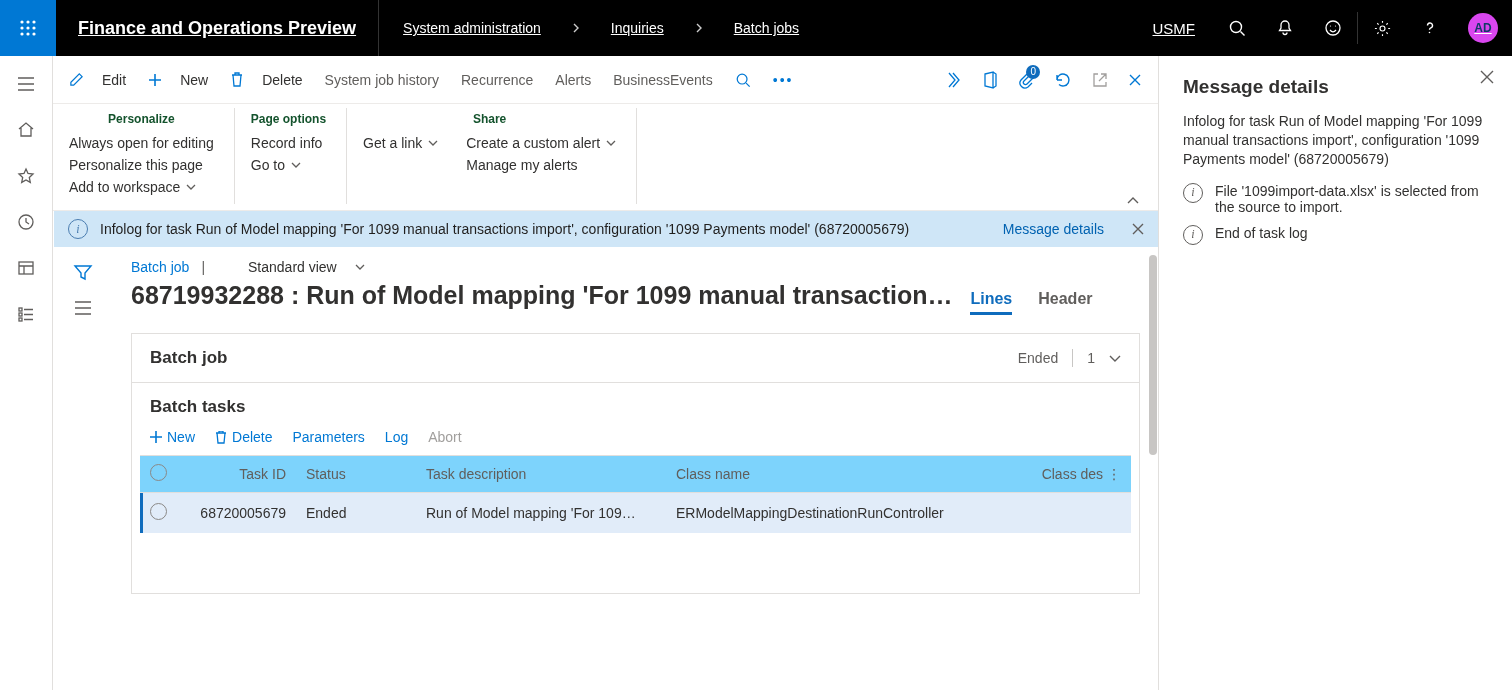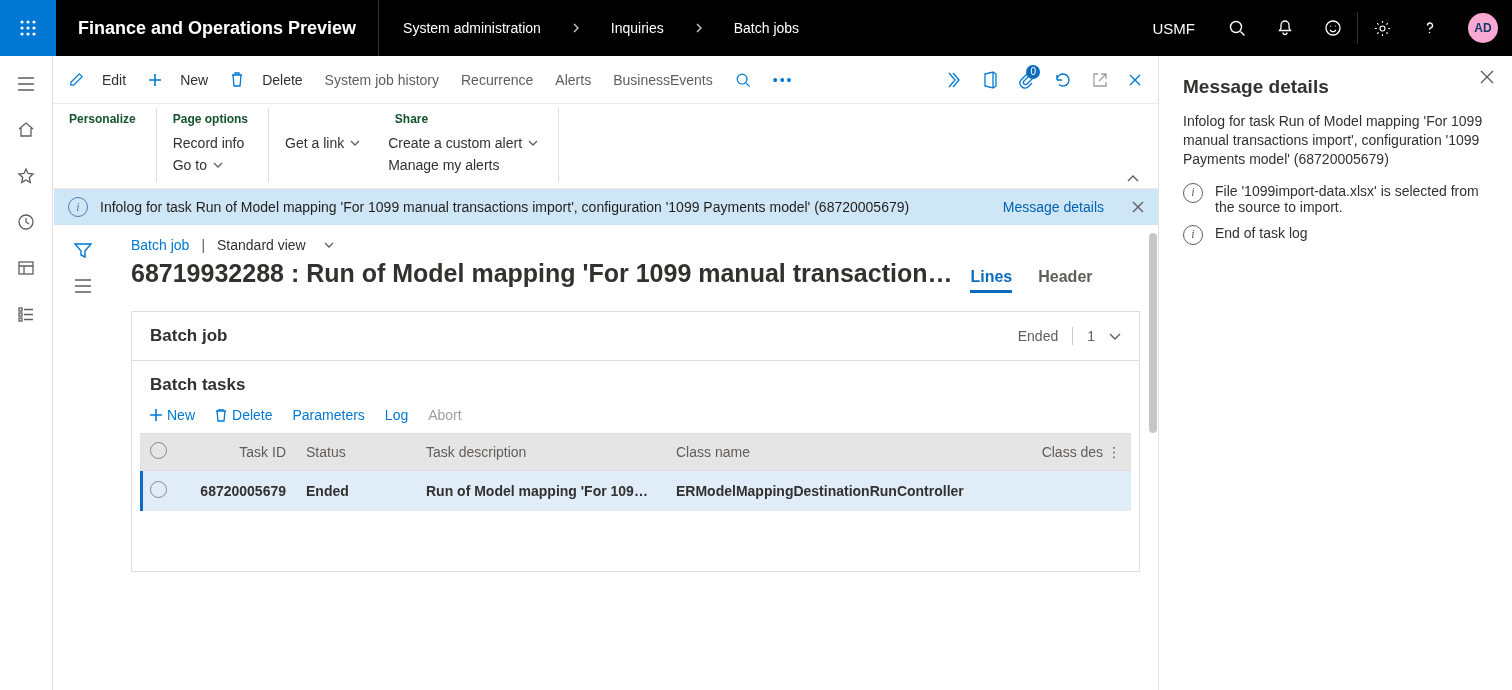--- a/index.html
+++ b/index.html
@@ -1,29 +1,29 @@
 <!DOCTYPE html>
 <html><head>
 <meta charset="utf-8">
 <style>
   * { box-sizing: border-box; margin: 0; padding: 0; font-family: "Segoe UI", Arial, sans-serif; }
   html,body { width:1512px; height:690px; overflow:hidden; background:#fff; color:#323130; }
   svg { display:block; }
 
   
-  .topbar { height:56px; background:#000; color:#fff; display:flex; align-items:center; }
+  .topbar { height:56px; background:#000; color:#fff; display:flex; align-items:center;text-decoration:underline; }
   .waffle { width:56px; height:56px; background:#0078d4; display:flex; align-items:center; justify-content:center; }
   .app-title { font-size:18px; font-weight:600; padding:0 22px; border-right:1px solid #333; height:56px; display:flex; align-items:center; }
   .crumbs { display:flex; align-items:center; gap:30px; padding:0 24px; font-size:14px; }
   .crumb-sep { opacity:.8; }
   .topbar-spacer { flex:1; }
   .top-company { font-size:15px; padding:0 18px; }
   .top-icon-btn { width:48px; height:56px; display:flex; align-items:center; justify-content:center; }
   .top-sep { width:1px; height:32px; background:#333; }
-  .avatar { width:30px; height:30px; border-radius:50%; background:#f9a8d4; color:#103a66; font-size:12px; font-weight:600; display:flex; align-items:center; justify-content:center; margin:0 14px; }
+  .avatar { width:30px; height:30px; border-radius:50%; background:#d946ef; color:#103a66; font-size:12px; font-weight:600; display:flex; align-items:center; justify-content:center; margin:0 14px; }
 
   
   .shell { display:flex; height:calc(690px - 56px); }
   .leftrail { width:53px; border-right:1px solid #e1dfdd; display:flex; flex-direction:column; align-items:center; padding-top:10px; gap:10px; }
   .leftrail-btn { width:53px; height:36px; display:flex; align-items:center; justify-content:center; color:#605e5c; }
 
   .main { flex:0 0 1106px; display:flex; flex-direction:column; border-right:1px solid #e1dfdd; min-width:0; }
 
   
   .actionbar { height:48px; display:flex; align-items:center; gap:22px; padding:0 16px; border-bottom:1px solid #edebe9; font-size:14px; }
@@ -66,22 +66,22 @@
   .card-h { display:flex; align-items:center; padding:14px 18px; font-size:17px; font-weight:600; }
   .card-h .right { margin-left:auto; display:flex; align-items:center; gap:14px; font-size:14px; font-weight:400; color:#605e5c; }
   .card-h .right .divider { width:1px; height:18px; background:#c8c6c4; }
   .card-sub { border-top:1px solid #e1dfdd; padding:14px 18px 0 18px; font-size:17px; font-weight:600; }
 
   .tasktoolbar { display:flex; gap:20px; padding:12px 18px 10px 18px; font-size:14px; }
   .tasktoolbar .tbtn { color:#0078d4; display:flex; align-items:center; gap:5px; }
   .tasktoolbar .tbtn.disabled { color:#a19f9d; }
 
   table.grid { width:calc(100% - 16px); margin:0 8px; border-collapse:collapse; font-size:14px; }
-  table.grid th { text-align:left; font-weight:400; color:#605e5c; padding:8px 10px; border-top:1px solid #e1dfdd; border-bottom:1px solid #e1dfdd; background:#e5e5e5; white-space:nowrap; }
-  table.grid td { padding:10px 10px; white-space:nowrap; overflow:hidden; text-overflow:ellipsis;font-weight:bold; }
+  table.grid th { text-align:left; font-weight:400; color:#605e5c; padding:8px 10px; border-top:1px solid #e1dfdd; border-bottom:1px solid #e1dfdd; background:#7dd3fc; white-space:nowrap; }
+  table.grid td { padding:10px 10px; white-space:nowrap; overflow:hidden; text-overflow:ellipsis; }
   tr.row-sel td { background:#e1ecf9; }
   tr.row-sel td:first-child { position:relative; }
   tr.row-sel td:first-child::before { content:""; position:absolute; left:0; top:0; bottom:0; width:3px; background:#0f6cbd; }
   .selcircle { width:17px; height:17px; border:1px solid #8a8886; border-radius:50%; display:inline-block; }
   th.more { text-align:right; color:#605e5c; }
 
   .scroll-ind { position:absolute; right:1px; width:8px; background:#c8c6c4; border-radius:4px; }
 
   
   .details { flex:1; padding:20px 24px; position:relative; }
@@ -272,20 +272,36 @@
             <svg width="14" height="14" viewBox="0 0 14 14" stroke="#0078d4" stroke-width="1.4">
               <path d="M2 2l10 10M12 2L2 12"></path>
             </svg>
           </div>
       </div>
     </div>
 
     <div class="ribbon">
       <div class="rgroup">
         <div class="rgroup-title">Personalize</div>
+        <div class="rcols">
+            <div>
+          <div class="ritem">
+                <span>Always open for editing</span>
+              </div>
+          <div class="ritem">
+                <span>Personalize this page</span>
+              </div>
+          <div class="ritem">
+                <span>Add to workspace</span>
+                <svg width="10" height="8" viewBox="0 0 10 8">
+                  <path d="M1 2l4 4 4-4" stroke="#605e5c" stroke-width="1.3" fill="none"></path>
+                </svg>
+              </div>
+        </div>
+          </div>
       </div>
       <div class="rgroup">
         <div class="rgroup-title">Page options</div>
         <div class="rcols">
           <div>
             <div class="ritem">
                 <span>Record info</span>
               </div>
             <div class="ritem">
                 <span>Go to</span>
@@ -349,21 +365,21 @@
             <svg width="18" height="14" viewBox="0 0 18 14" stroke="#605e5c" stroke-width="1.4">
               <path d="M1 1h16M1 7h16M1 13h16"></path>
             </svg>
           </div>
       </div>
 
       <div class="page">
         <div class="pbread">
           <span class="bj">Batch job</span>
           <span class="sep">|</span>
-          <span style="display:flex;align-items:center;gap:18px;">
+          <span style="display:flex;align-items:center;gap:18px;margin-left:31px;">
             <span>Standard view</span>
             <svg width="10" height="8" viewBox="0 0 10 8">
                 <path d="M1 2l4 4 4-4" stroke="#605e5c" stroke-width="1.3" fill="none"></path>
               </svg>
           </span>
         </div>
         <div class="ph1">
           <span class="title">68719932288 : Run of Model mapping 'For 1099 manual transaction…</span>
           <span class="tabs">
             <span class="tab active">Lines</span>

